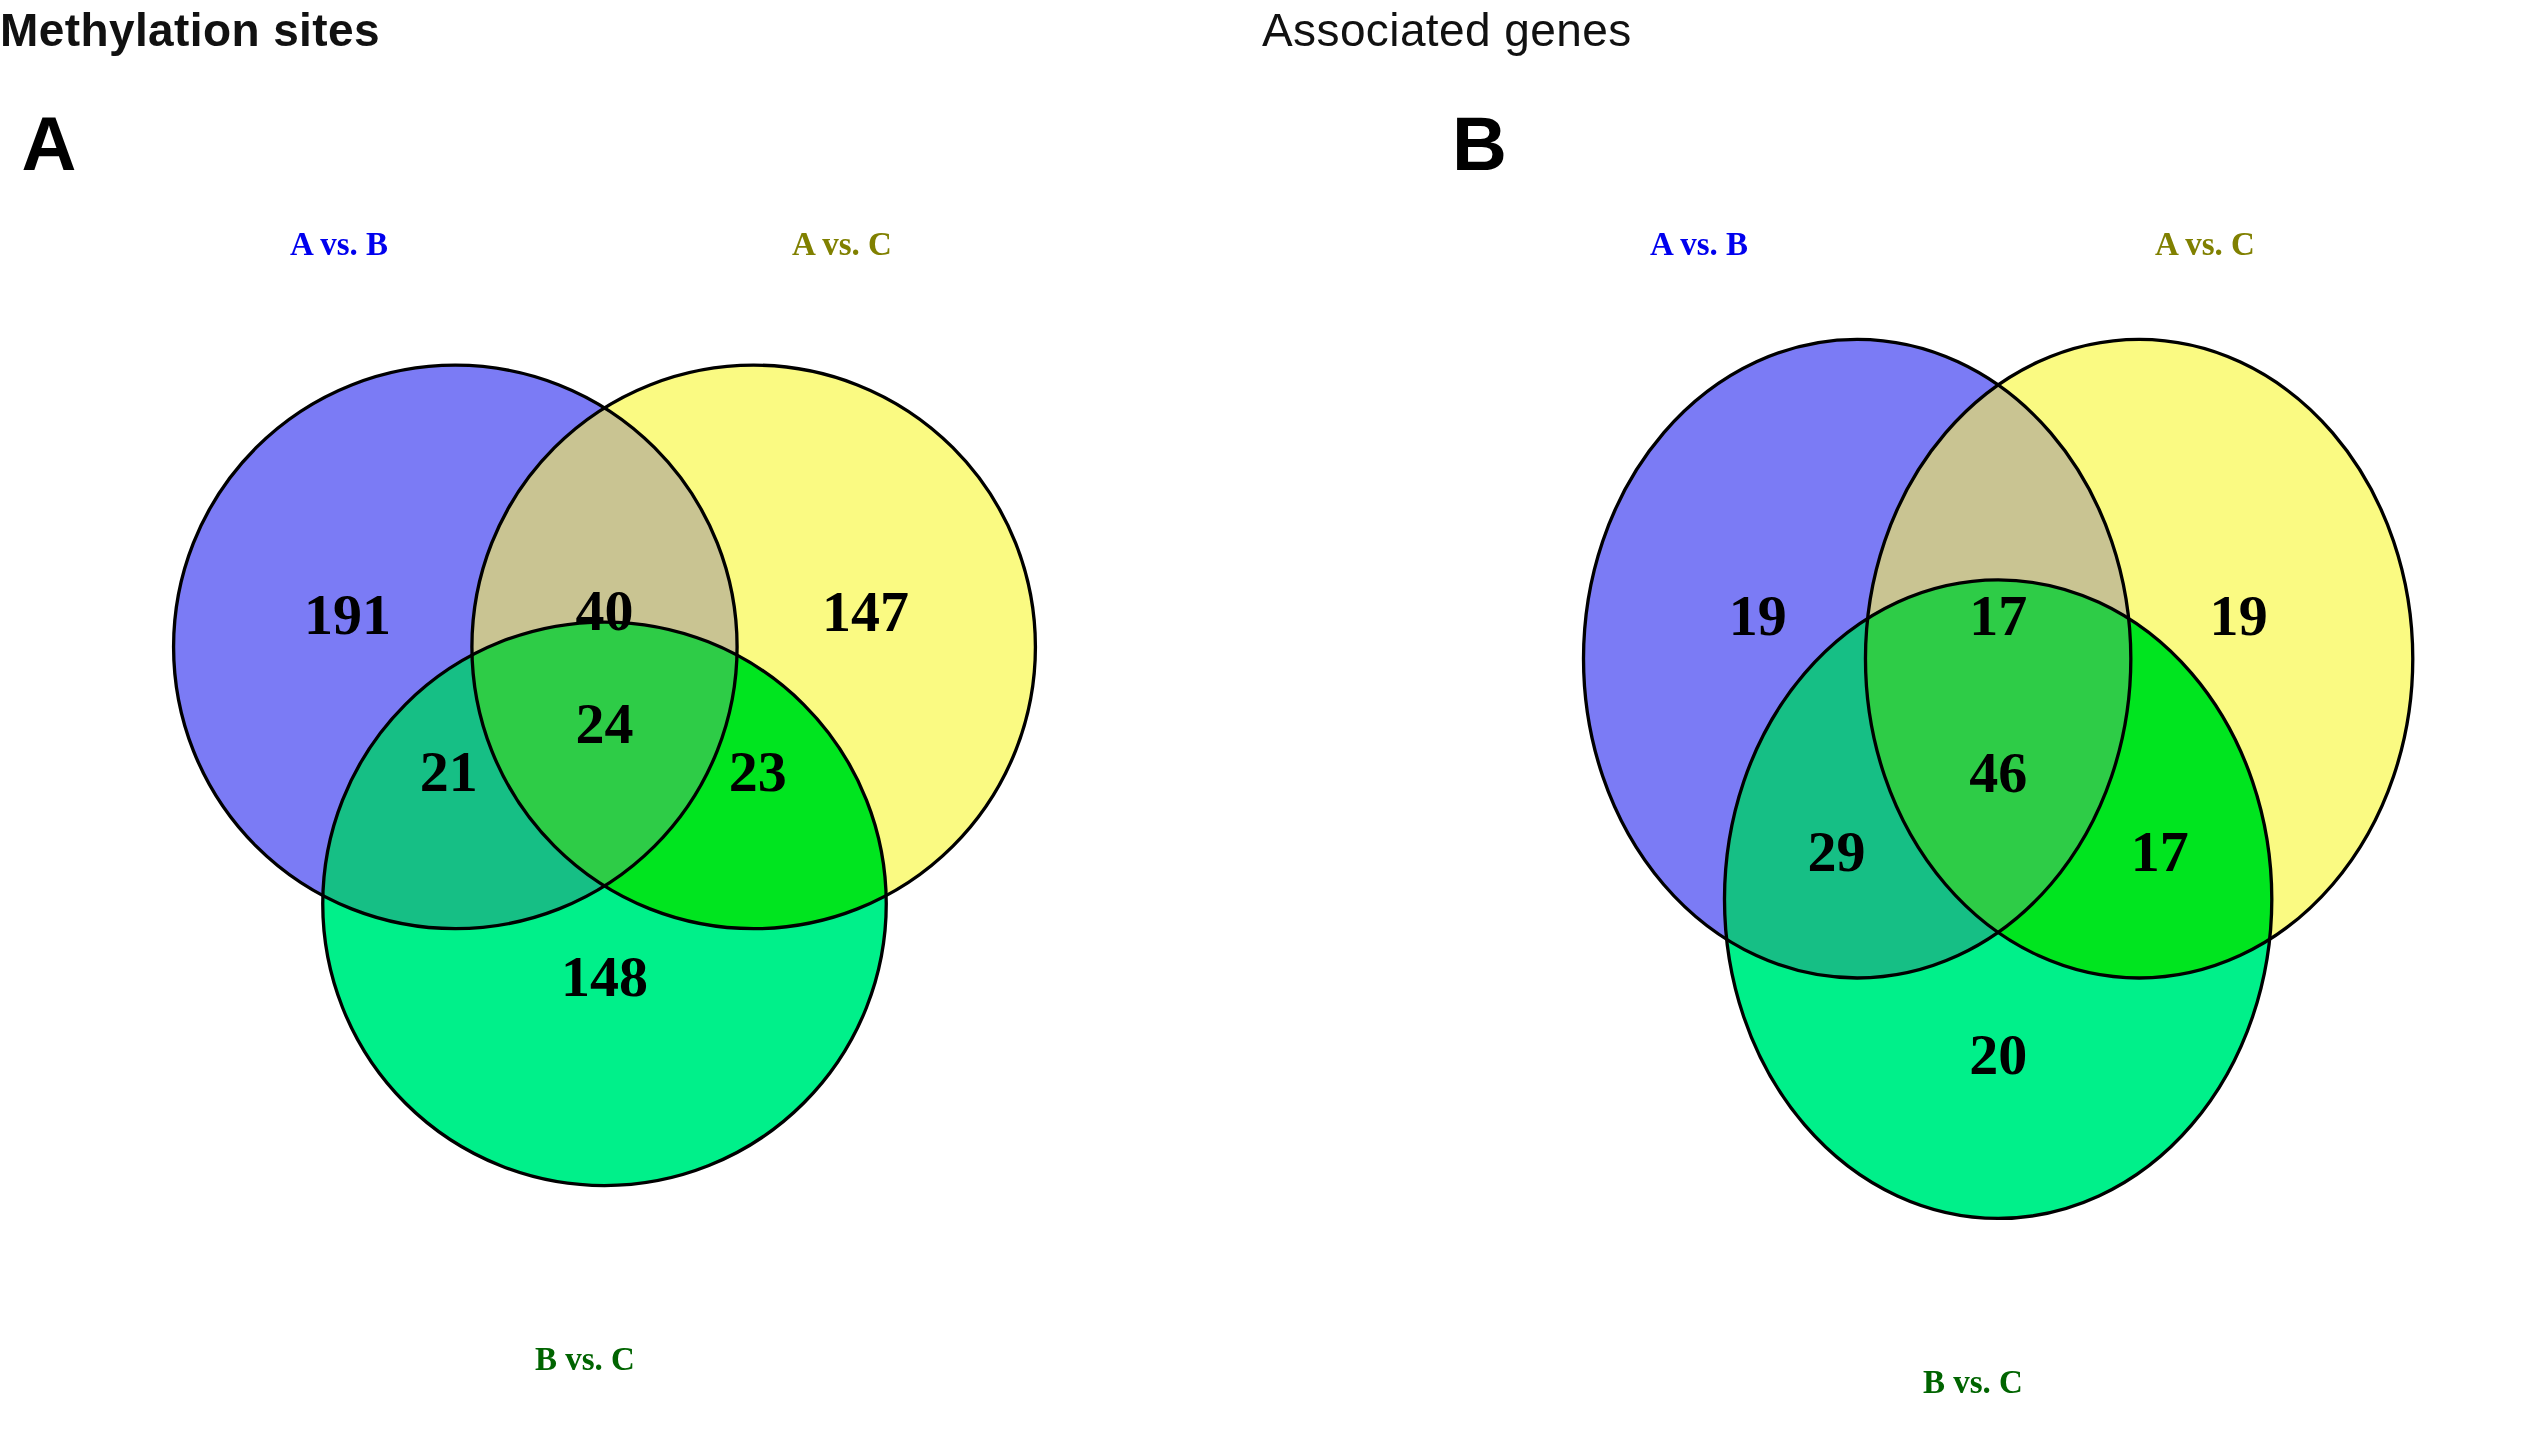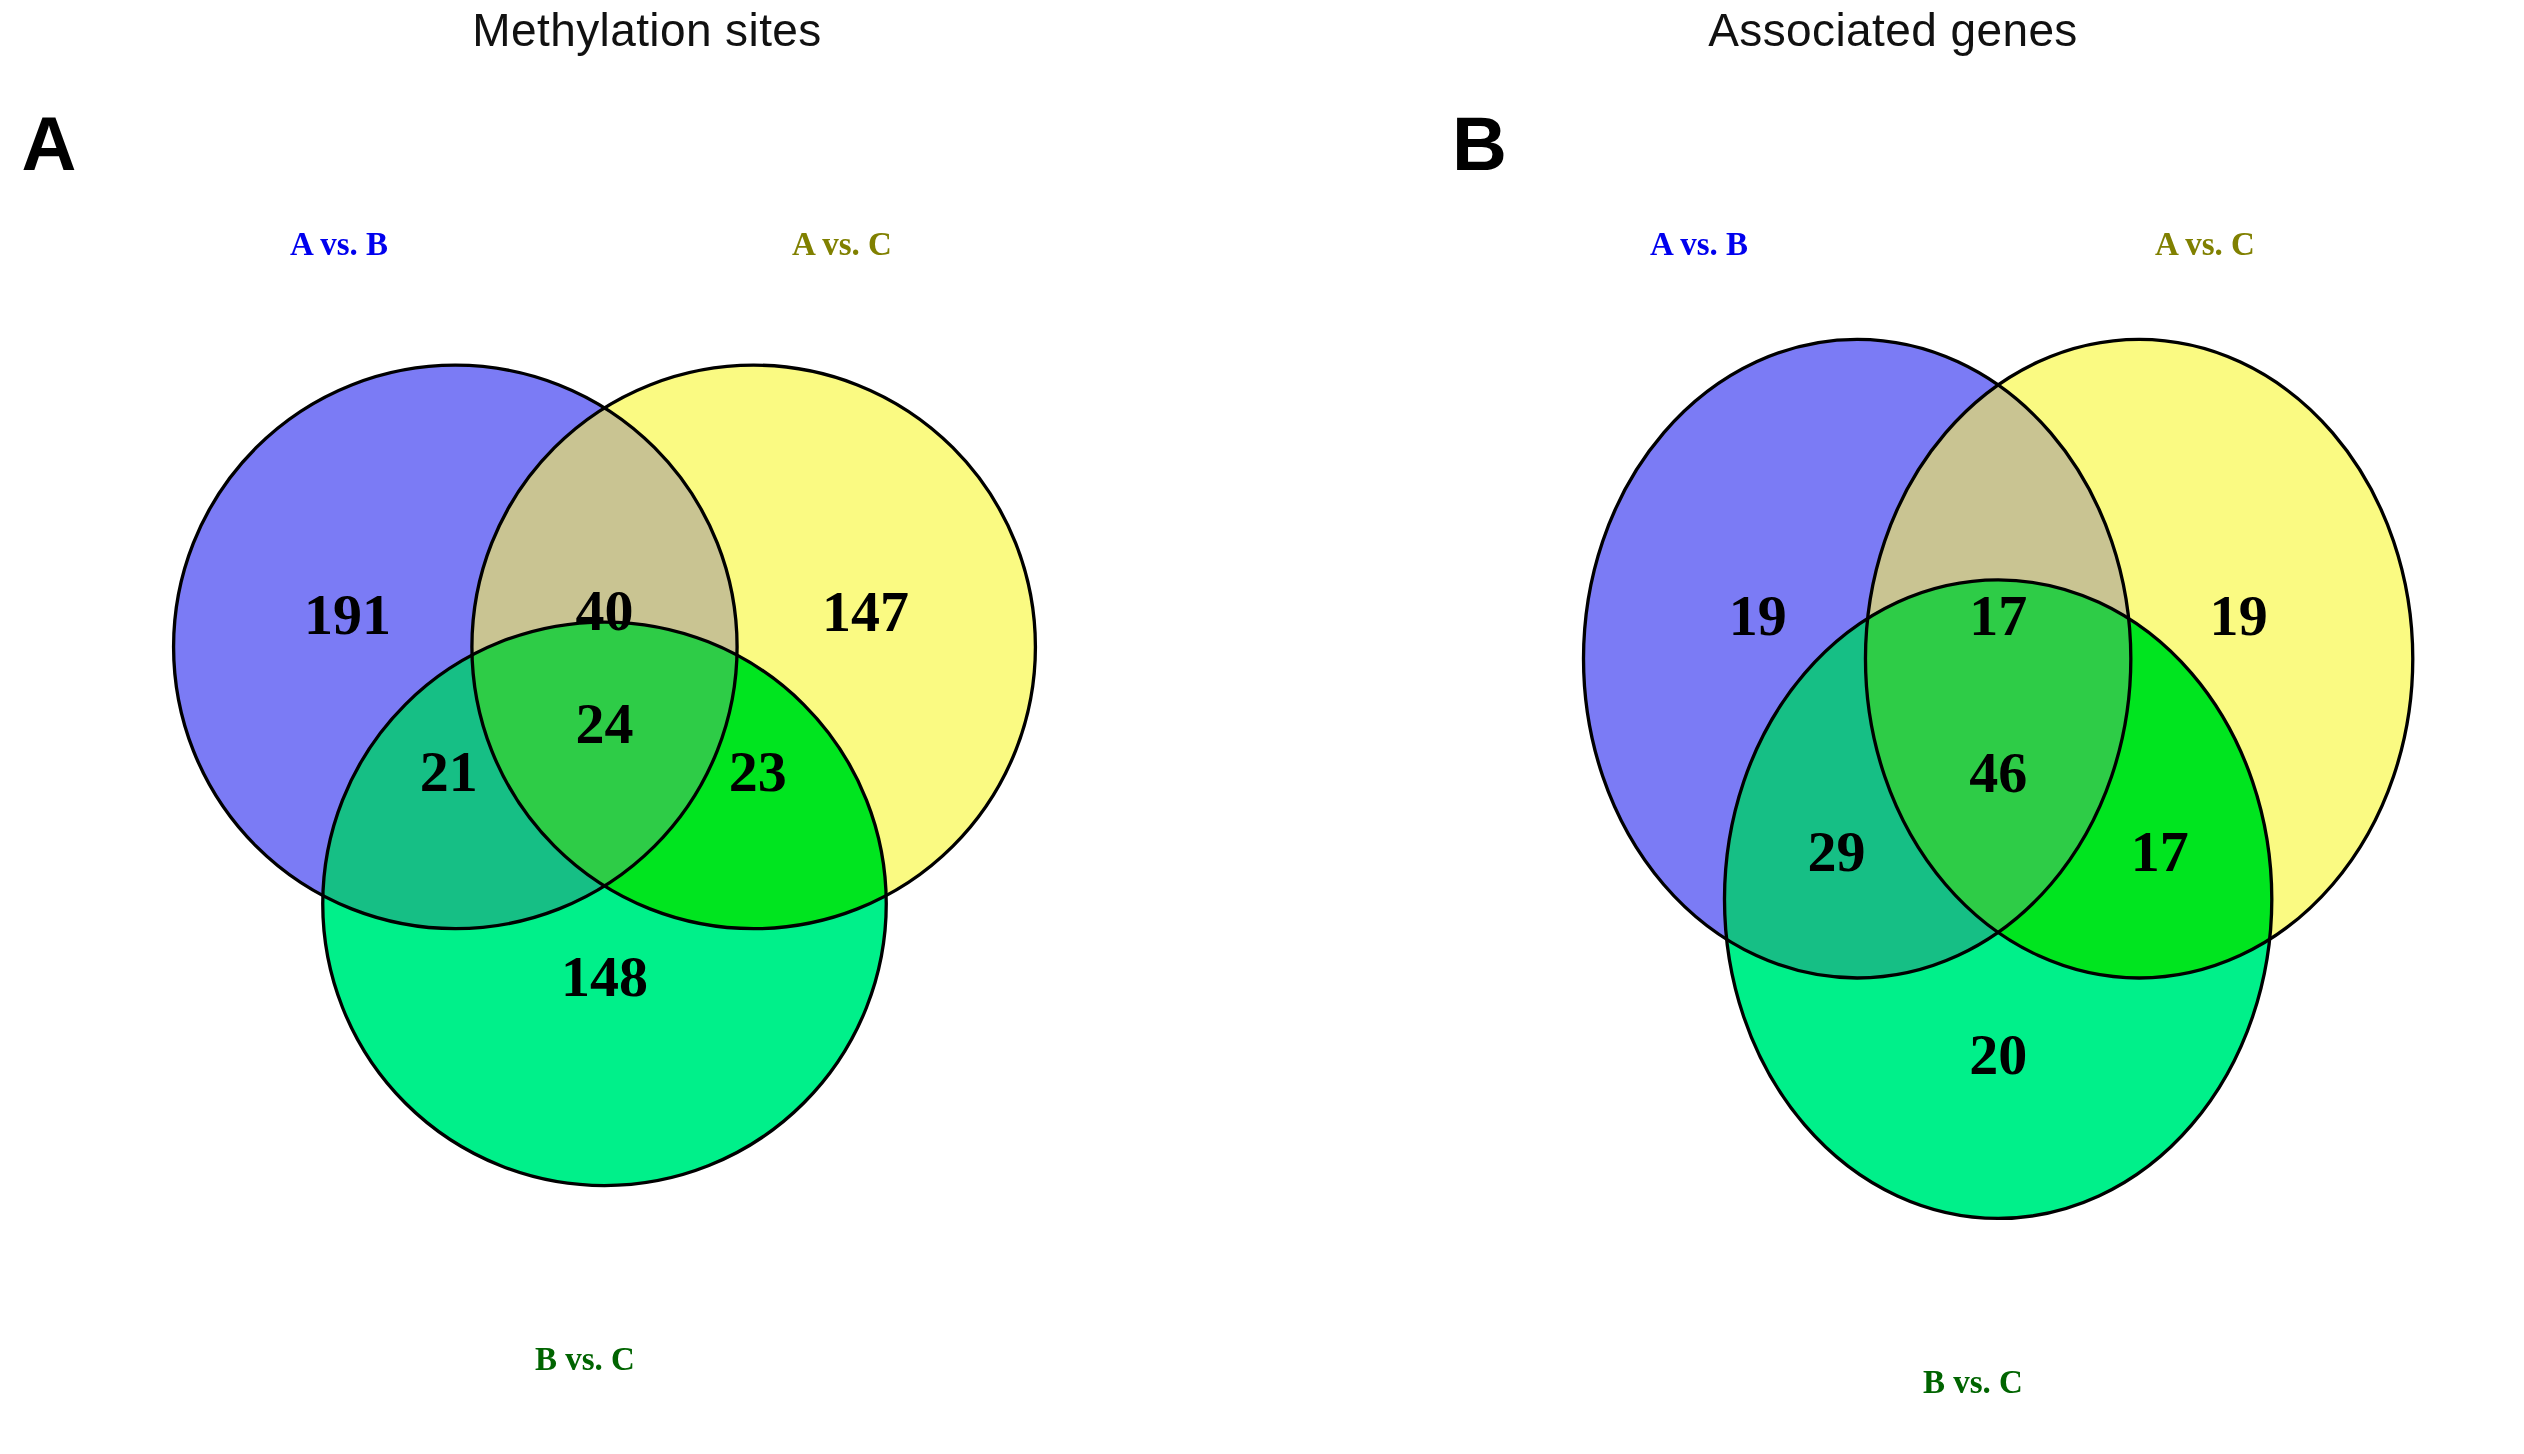--- a/index.html
+++ b/index.html
@@ -12,22 +12,22 @@
 
   .panel-title{
     position:absolute;
     font-family:"Liberation Sans",sans-serif;
     font-weight:400;
     font-size:46px;
     color:#111111;
     white-space:nowrap;
     letter-spacing:0.4px;
   }
-  #title-a{left:16px;top:3.3px;width:1262px;text-align:center;}
-  #title-b{left:1262px;top:3.3px;width:1262px;text-align:center;}
+  #title-a{left:0;top:3.3px;width:1262px;font-weight:bold;}
+  #title-b{left:1262px;top:3.3px;width:1262px;text-align:left;}
 
   .panel-letter{
     position:absolute;
     font-family:"Liberation Sans",sans-serif;
     font-weight:bold;
     font-size:76px;
     color:#000000;
     line-height:1;
   }
   #letter-a{left:21.6px;top:106px;}

